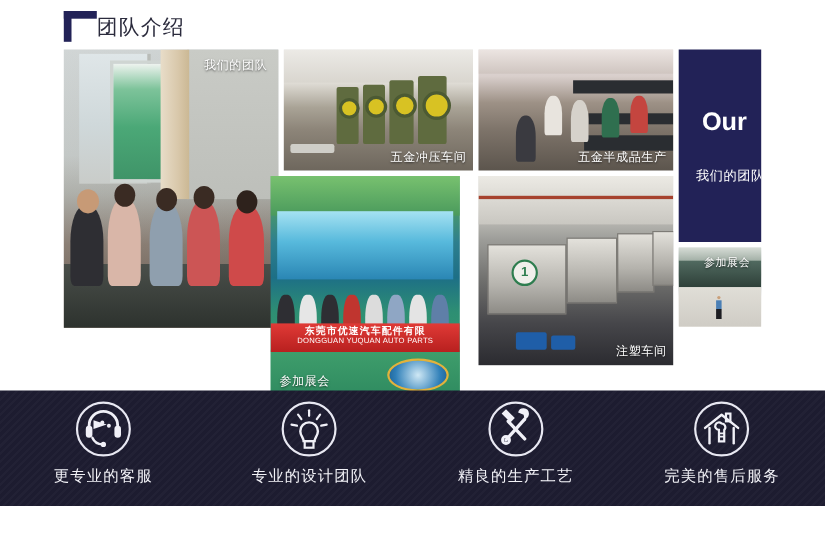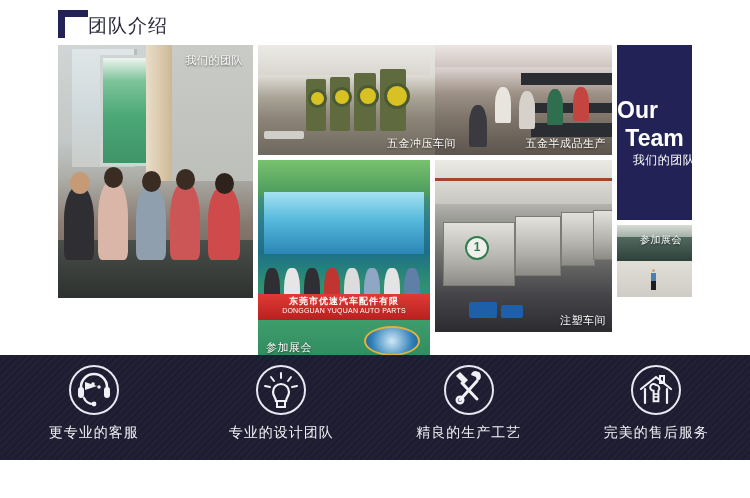--- a/index.html
+++ b/index.html
@@ -119,21 +119,20 @@
   }
   #tile-rd-team .rd-head {
     position: absolute; border-radius: 50%; background: #c79a76;
   }
 
   
   #tile-stamping {
     left: 200px; top: 0; width: 172px; height: 110px;
     background:
       linear-gradient(180deg, #e9e9e6 0%, #dedbd4 28%, #a9a396 48%, #8d8579 66%, #6e675d 100%);
-    padding-left: 32px;
   }
   #tile-stamping .ceil {
     position: absolute; left:0; top:0; width:172px; height:30px;
     background: linear-gradient(180deg,#eceae6,#d9d6cf);
   }
   #tile-stamping .mach {
     position: absolute; bottom: 24px; background: #5f6b3f; border-radius: 2px;
   }
   #tile-stamping .wheel {
     position: absolute; border-radius: 50%; background: #d8c223; border: 3px solid #4c5a33;
@@ -151,21 +150,21 @@
   }
   #tile-semifinished .bench {
     position: absolute; background: #2a2d31;
   }
   #tile-semifinished .worker {
     position: absolute; border-radius: 45% 45% 10% 10%;
   }
 
   
   #tile-activity {
-    left: 200px; top: 115px; width: 172px; height: 200px;
+    left: 188px; top: 115px; width: 172px; height: 200px;
     background: linear-gradient(180deg, #69b86d 0%, #4f9e63 12%, #2e7f8e 30%, #1d6f86 46%, #2e8f73 62%, #3f9f66 100%);
     text-decoration: underline;
   }
   #tile-activity .act-sky {
     position:absolute; left:0; top:0; width:172px; height:36px;
     background: linear-gradient(180deg,#78c16f 0%, #4a9a5c 100%);
   }
   #tile-activity .act-board {
     position:absolute; left:6px; top:32px; width:160px; height:62px;
     background: linear-gradient(180deg,#a5e2f2 0%, #57b9dc 45%, #2a86b4 100%);
@@ -216,21 +215,21 @@
     position:absolute; bottom:14px; background:#1f5ea8; border-radius:2px;
   }
 
   
   #tile-our-team {
     left: 559px; top: 0; width: 75px; height: 175px;
     background: #222257;
   }
   #our-team-en-1 {
     position: absolute; left: 0; top: 52px; width: 62px;
-    text-align: left; color: #ffffff;
+    text-align: right; color: #ffffff;
     font-size: 23px; line-height: 26px; font-weight: bold;
   }
   #our-team-en-2 {
     position: absolute; left: 0; top: 80px; width: 75px;
     text-align: center; color: #ffffff;
     font-size: 23px; line-height: 26px; font-weight: bold;
   }
   #our-team-cn {
     position: absolute; left: 0; top: 107px; width: 94px;
     text-align: center; color: #ffffff;
@@ -394,21 +393,20 @@
     <div class="inj-m" style="left:126px; top:52px; width:32px; height:52px;"></div>
     <div class="inj-m" style="left:158px; top:50px; width:19px; height:48px;"></div>
     <div class="inj-num">1</div>
     <div class="inj-crate" style="left:34px; width:28px; height:16px;"></div>
     <div class="inj-crate" style="left:66px; width:22px; height:13px;"></div>
     <div class="tile-caption cap-br">注塑车间</div>
   </div>
 
   <div class="tile" id="tile-our-team">
     <div id="our-team-en-1">Our</div>
-    <div id="our-team-en-2">Team</div>
     <div id="our-team-cn">我们的团队</div>
   </div>
 
   <div class="tile" id="tile-exhibition">
     <div class="ex-roof"></div>
     <div class="ex-glass"></div>
     <div class="ex-plaza"></div>
     <div class="ex-person"></div>
     <div class="tile-caption cap-tr">参加展会</div>
   </div>

